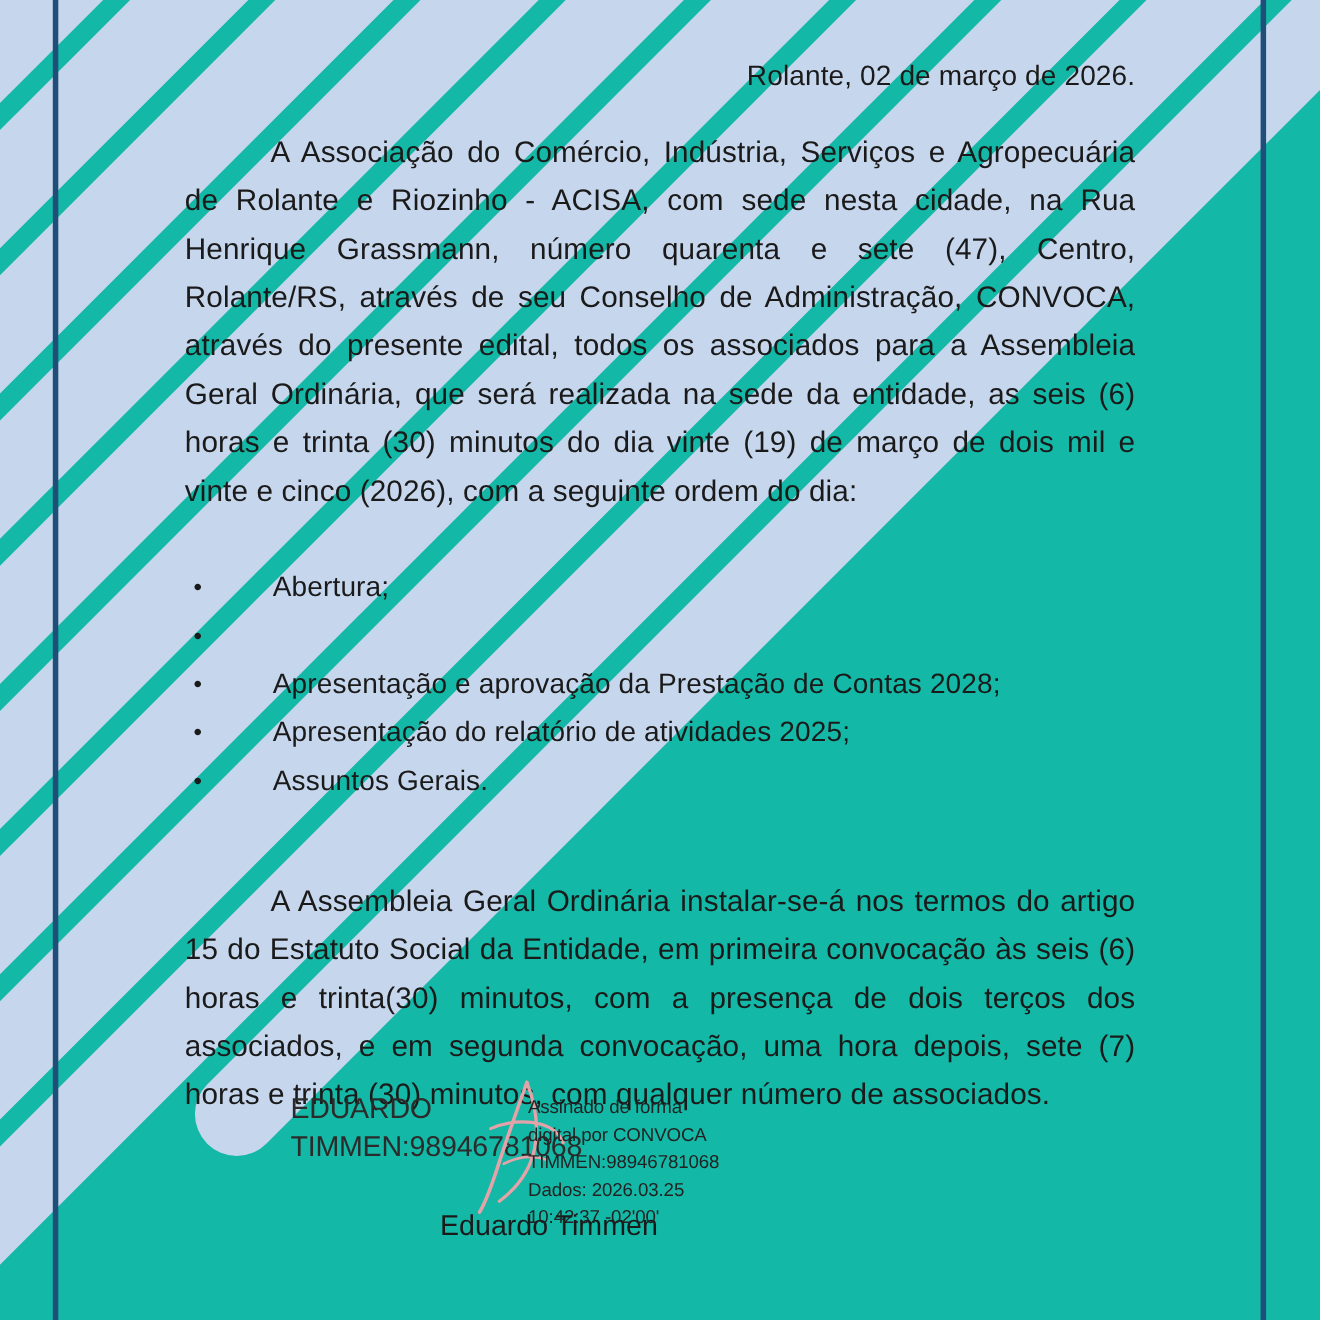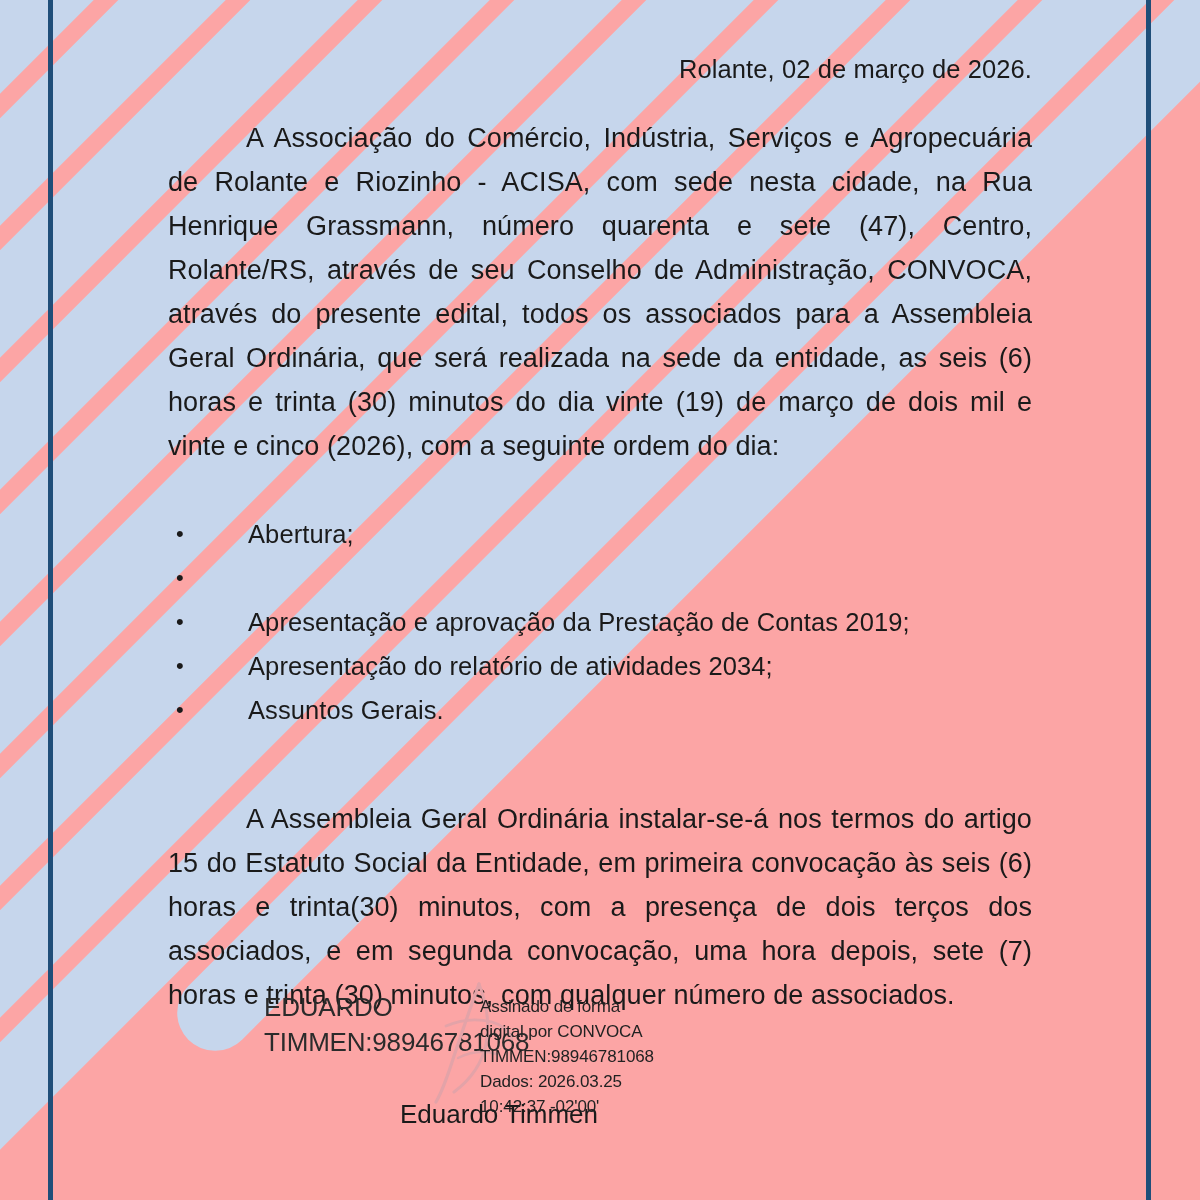--- a/index.html
+++ b/index.html
@@ -12,21 +12,21 @@
     height: 1200px;
     background: #ffffff;
     font-family: "Liberation Sans", sans-serif;
     overflow: hidden;
   }
 
   #page {
     position: relative;
     width: 1200px;
     height: 1200px;
-    background: #fca5a5;
+    background: #14b8a6;
     overflow: hidden;
   }
 
   
   #stripe-layer {
     position: absolute;
     inset: 0;
     width: 1200px;
     height: 1200px;
     z-index: 0;
@@ -186,22 +186,22 @@
 
   <div id="content">
 
     <div class="doc-date">Rolante, 02 de março de 2026.</div>
 
     <p class="doc-para" id="para-1">A Associação do Comércio, Indústria, Serviços e Agropecuária de Rolante e Riozinho - ACISA, com sede nesta cidade, na Rua Henrique Grassmann, número quarenta e sete (47), Centro, Rolante/RS, através de seu Conselho de Administração, CONVOCA, através do presente edital, todos os associados para a Assembleia Geral Ordinária, que será realizada na sede da entidade, as seis (6) horas e trinta (30) minutos do dia vinte (19) de março de dois mil e vinte e cinco (2026), com a seguinte ordem do dia:</p>
 
     <ul id="agenda-list">
         <li><span class="bullet-glyph">•</span><span>Abertura;</span></li>
         <li><span class="bullet-glyph">•</span></li>
-        <li><span class="bullet-glyph">•</span><span>Apresentação e aprovação da Prestação de Contas 2019;</span></li>
-        <li><span class="bullet-glyph">•</span><span>Apresentação do relatório de atividades 2034;</span></li>
+        <li><span class="bullet-glyph">•</span><span>Apresentação e aprovação da Prestação de Contas 2028;</span></li>
+        <li><span class="bullet-glyph">•</span><span>Apresentação do relatório de atividades 2025;</span></li>
         <li><span class="bullet-glyph">•</span><span>Assuntos Gerais.</span></li>
       </ul>
 
     <div class="spacer-gap"></div>
 
     <p class="doc-para" id="para-2">A Assembleia Geral Ordinária instalar-se-á nos termos do artigo 15 do Estatuto Social da Entidade, em primeira convocação às seis (6) horas e trinta(30) minutos, com a presença de dois terços dos associados, e em segunda convocação, uma hora depois, sete (7) horas e trinta (30) minutos, com qualquer número de associados.</p>
 
   </div>
 
   <div id="signature-block">

